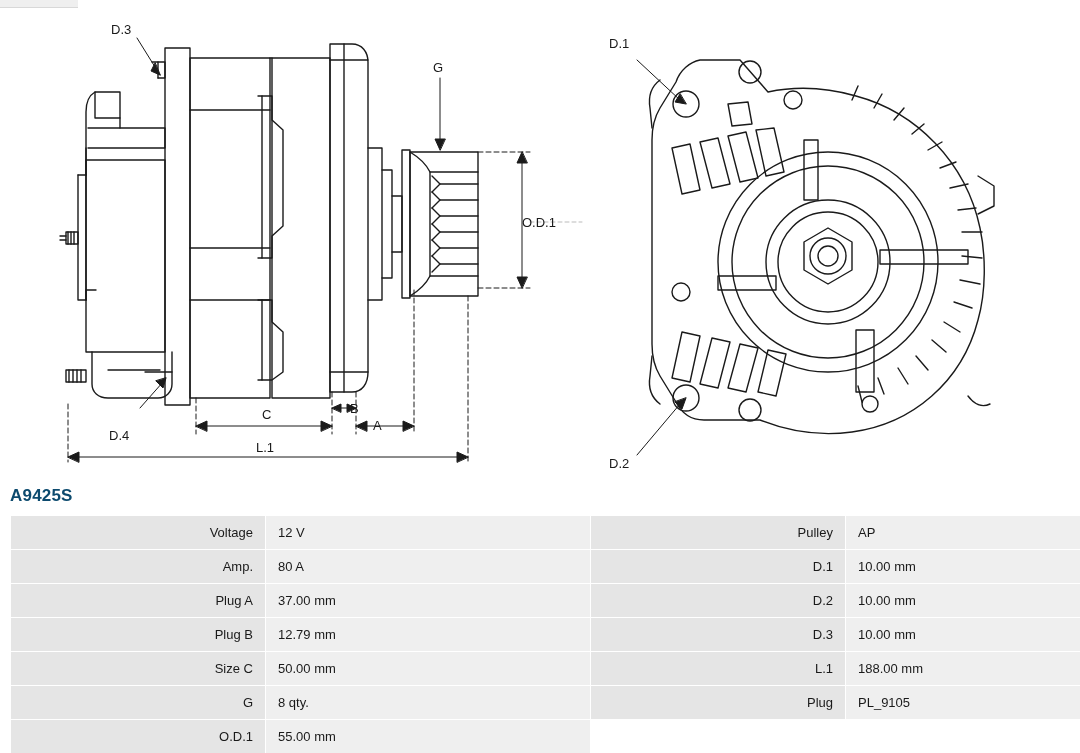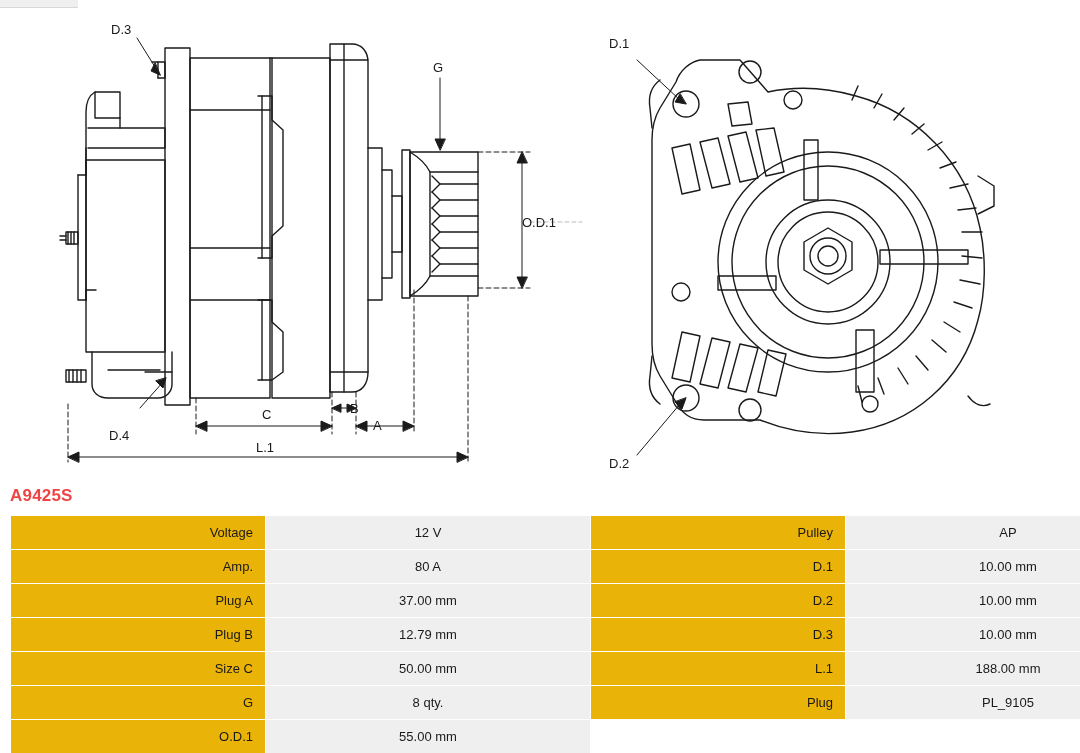--- a/index.html
+++ b/index.html
@@ -24,47 +24,47 @@
   }
   #diagram-area svg {
     display: block;
   }
   #part-number {
     position: absolute;
     left: 10px;
     top: 486px;
     font-size: 17px;
     font-weight: bold;
-    color: #ef4444;
+    color: #0c4a6e;
     letter-spacing: 0.2px;
   }
   #spec-table {
     position: absolute;
     left: 10px;
     top: 515px;
     width: 1060px;
     border-collapse: collapse;
     table-layout: fixed;
     font-size: 13px;
   }
   #spec-table td {
     height: 33px;
     padding: 0 12px;
     border: 1px solid #ffffff;
     vertical-align: middle;
   }
   #spec-table td.label {
-    background: #eab308;
+    background: #e5e5e5;
     text-align: right;
     color: #1a1a1a;
     width: 230px;
   }
   #spec-table td.value {
     background: #efefef;
-    text-align: center;
+    text-align: left;
     color: #1a1a1a;
     width: 300px;
   }
   #spec-table td.empty {
     background: #ffffff;
     border-color: #ffffff;
   }
   .dim-text {
     font-family: "Liberation Sans", sans-serif;
     font-size: 13px;

